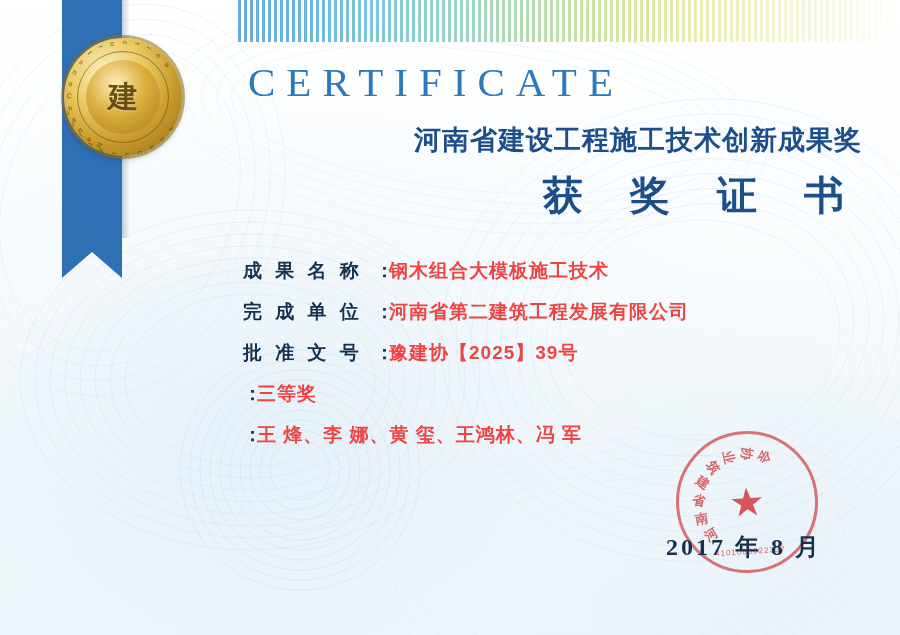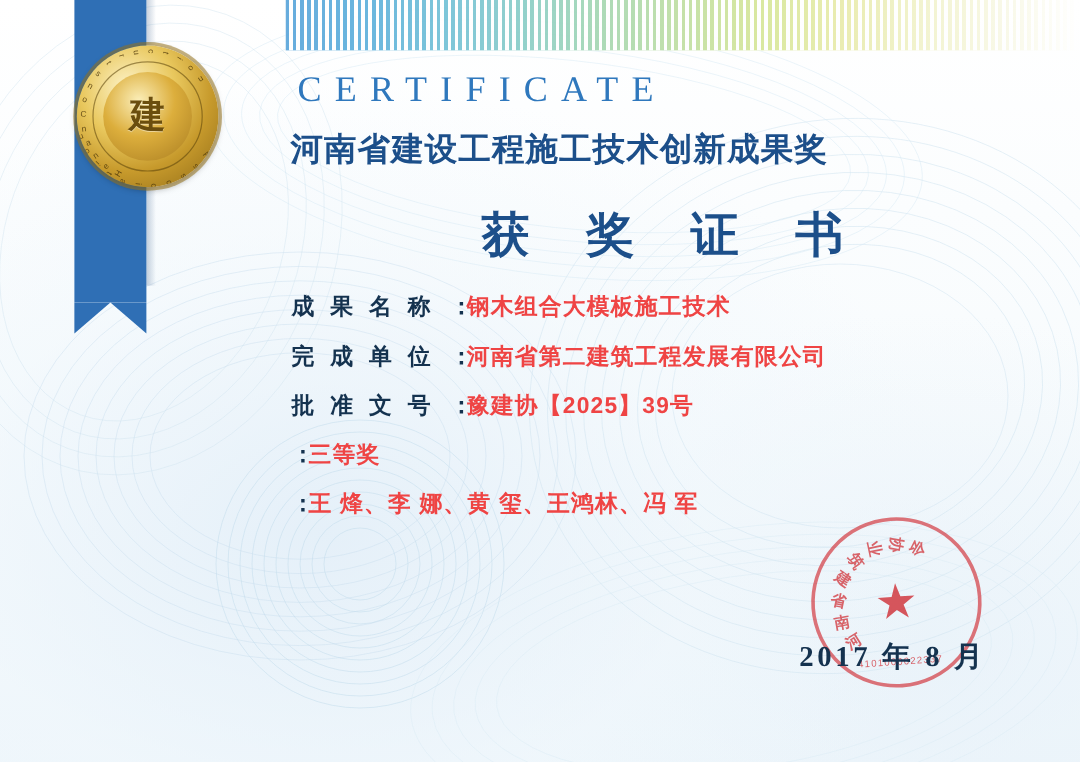--- a/index.html
+++ b/index.html
@@ -128,61 +128,61 @@
     transform-origin: 0 0;
     white-space: nowrap;
   }
 
   
   .cert-title {
     position: absolute;
     left: 248px;
     top: 58px;
     font-family: "Liberation Serif", serif;
-    font-size: 30px;
+    font-size: 41px;
     letter-spacing: 11px;
     color: #2f78bd;
     font-weight: normal;
   }
   .cert-subtitle {
     position: absolute;
     left: 242px;
-    top: 106px;
+    top: 122px;
     width: 620px;
-    text-align: left;
+    text-align: right;
     font-size: 27px;
     font-weight: bold;
     color: #1c4f8a;
     letter-spacing: 1px;
     font-family: "Liberation Sans", sans-serif;
   }
   .cert-maintitle {
     position: absolute;
     left: 242px;
     top: 168px;
     width: 620px;
-    text-align: center;
+    text-align: right;
     font-size: 40px;
     font-weight: bold;
     color: #1c4f8a;
     letter-spacing: 18px;
     text-indent: 18px;
     font-family: "Liberation Sans", sans-serif;
   }
 
   
   .fields {
     position: absolute;
     left: 243px;
     top: 243px;
     width: 620px;
   }
   .field-row {
     display: flex;
-    align-items: flex-start;
+    align-items: flex-end;
     height: 41px;
   }
   .field-label {
     width: 132px;
     font-size: 19px;
     font-weight: bold;
     color: #14324f;
     letter-spacing: 4px;
     white-space: nowrap;
   }

